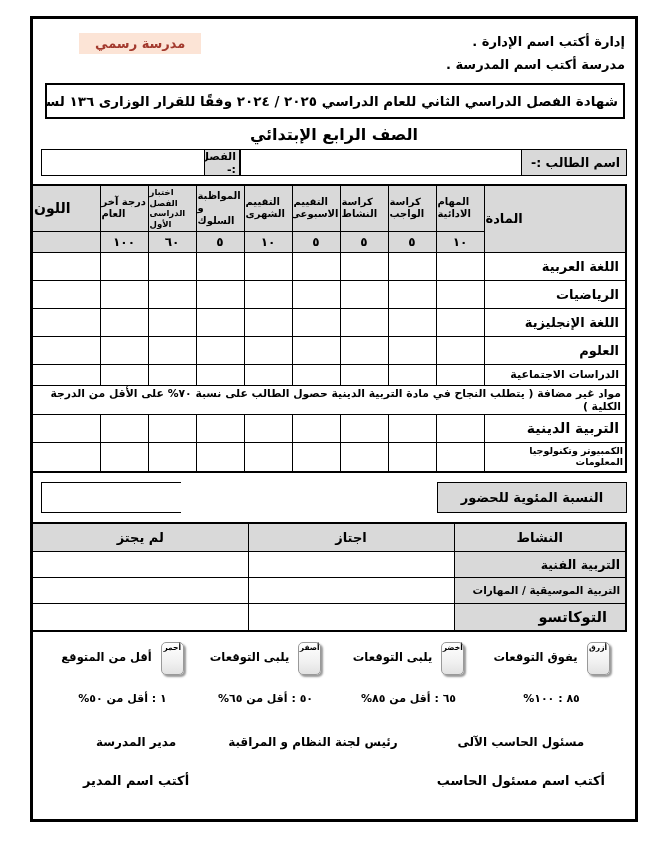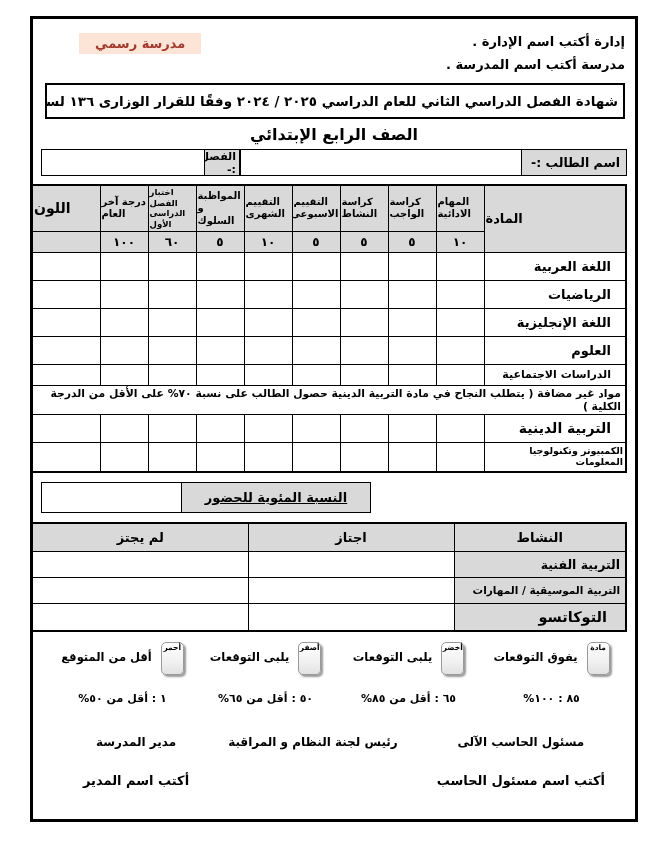--- a/index.html
+++ b/index.html
@@ -27,30 +27,30 @@
   
   table{border-collapse:collapse;width:100%;table-layout:fixed;}
   .marks{border:2.5px solid #000;}
   .marks th,.marks td{border:1.5px solid #000;box-sizing:border-box;overflow:hidden;}
   .marks .hrow th{background:#d9d9d9;font-weight:bold;font-size:10px;line-height:1.25;height:44px;
                   text-align:left;padding:1px;}
   .marks th.subj-h{font-size:13px;}
   .marks th.exam-h{font-size:8.5px;}
   .marks th.color-h{font-size:14px;}
   .marks .mrow td{background:#d9d9d9;font-weight:bold;font-size:12px;text-align:center;height:21px;}
-  .marks td.subj{font-weight:bold;font-size:13px;text-align:right;padding-right:14px;background:#fff;}
+  .marks td.subj{font-weight:bold;font-size:13px;text-align:right;padding-right:6px;background:#fff;}
   .marks tr.sub{height:28px;}
   .marks td.mc{background:#fff;}
   .marks tr.soc{height:21px;} .marks tr.soc td.subj{font-size:11px;}
   .marks tr.note-r{height:25px;}
   .marks td.note{font-weight:bold;font-size:10.8px;text-align:right;padding-right:4px;background:#fff;}
   .marks tr.rel{height:28px;} .marks tr.rel td.subj{font-size:14px;}
   .marks tr.comp{height:30px;} .marks tr.comp td.subj{font-size:9.5px;line-height:1.15;padding-right:2px;}
   
-  .att{display:flex;justify-content:flex-end;margin:9px 0;text-decoration:underline;}
+  .att{display:flex;justify-content:space-between;margin:9px 0;}
   .att-label{width:190px;height:31px;background:#d9d9d9;border:1.5px solid #000;box-sizing:border-box;
              display:flex;align-items:center;justify-content:center;font-weight:bold;font-size:13px;}
   .att-value{width:140px;height:31px;background:#fff;border:1.5px solid #000;border-right:none;box-sizing:border-box;}
   
   .acts{border:2.5px solid #000;}
   .acts th,.acts td{border:1.5px solid #000;box-sizing:border-box;}
   .acts .ahead th{background:#d9d9d9;font-weight:bold;font-size:13px;height:28px;text-align:center;}
   .acts td.alabel{background:#d9d9d9;font-weight:bold;font-size:12.5px;text-align:right;padding-right:5px;}
   .acts tr{height:26px;}
   .acts tr.tok{height:28px;} .acts tr.tok td.alabel{font-size:14.5px;padding-right:18px;}
@@ -252,21 +252,21 @@
         <td class="alabel">التوكاتسو</td>
         <td class="acell"></td>
         <td class="acell"></td>
       </tr>
     </tbody>
       </table>
 
     <div class="legend">
       <div class="leg-item">
         <div class="leg-top">
-          <span class="chip">مادة</span>
+          <span class="chip">أزرق</span>
           <span class="leg-label">يفوق التوقعات</span>
         </div>
         <div class="leg-range">٨٥ : ١٠٠%</div>
       </div>
       <div class="leg-item">
         <div class="leg-top">
           <span class="chip">أخضر</span>
           <span class="leg-label">يلبى التوقعات</span>
         </div>
         <div class="leg-range">٦٥ : أقل من ٨٥%</div>

